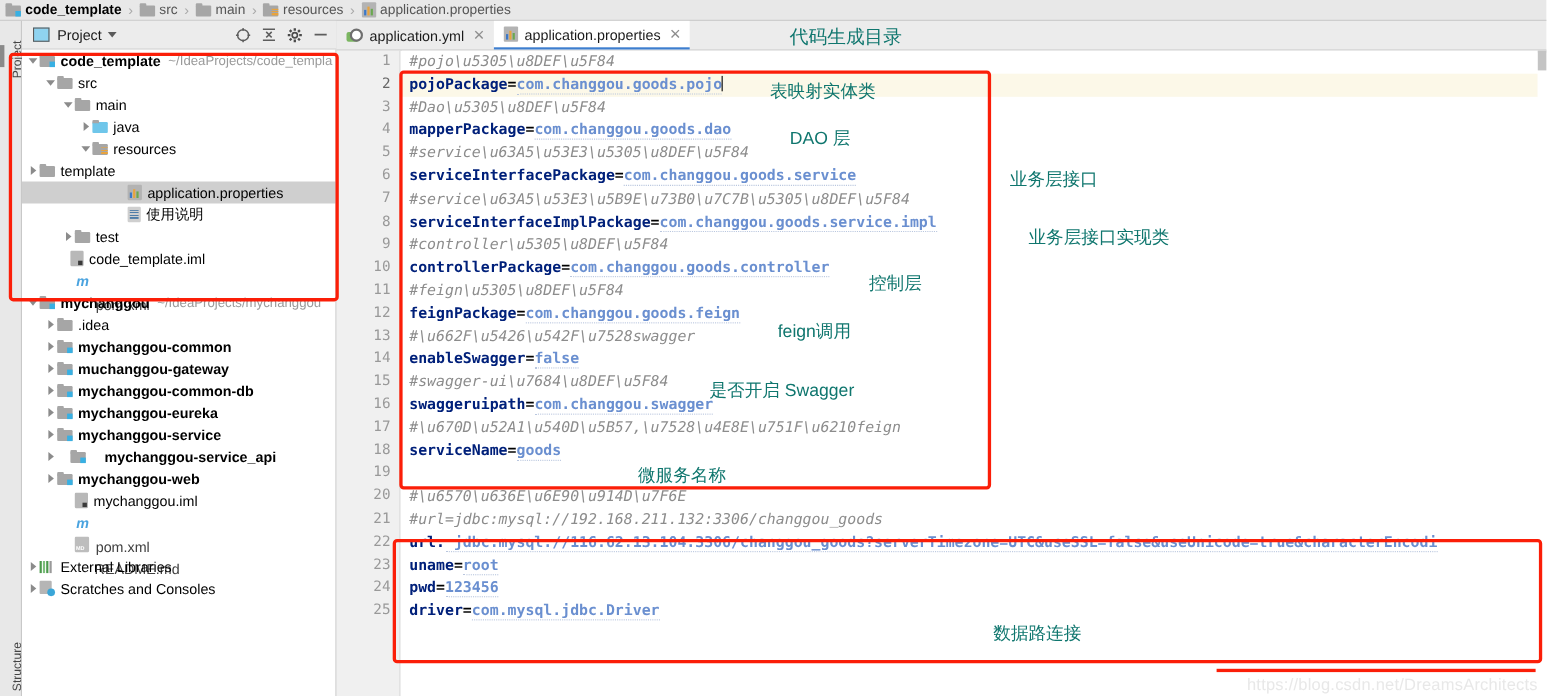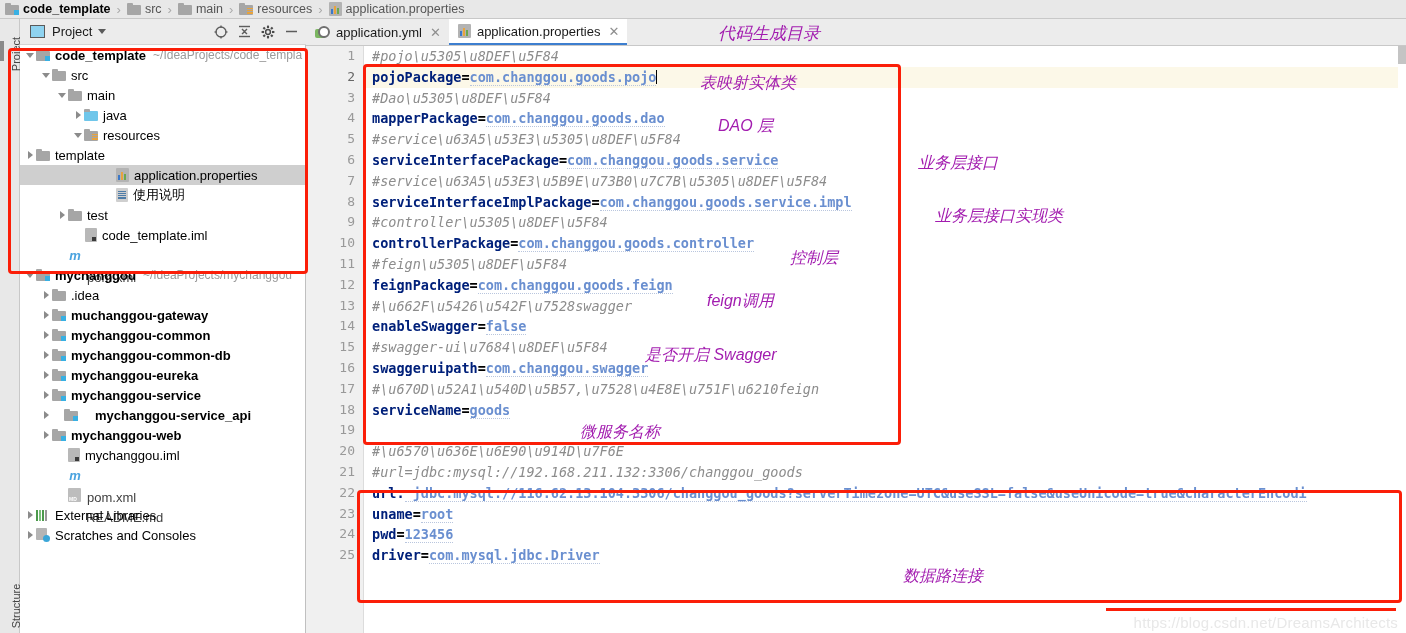--- a/index.html
+++ b/index.html
@@ -111,21 +111,21 @@
   .eq{color:#000;font-weight:bold;}
   .val{color:#6a8fd0;font-weight:bold;}
   .wavy{border-bottom:1px dotted #b9c6de;}
   .caretbar{display:inline-block;width:1px;height:14px;background:#000;vertical-align:-2px;margin-left:0px;}
 
   .vscroll{position:absolute;right:0;top:46px;width:8px;height:587px;background:#fff;}
   .vthumb{position:absolute;right:0;top:0;width:8px;height:18px;background:#c4c4c4;}
   .toprule{position:absolute;left:1398px;top:46px;width:8px;height:2px;background:#d6d6d6;}
 
   
-  .ann{position:absolute;color:#a21caf;white-space:nowrap;font-family:"Liberation Sans","DejaVu Sans",sans-serif;font-style:italic;}
+  .ann{position:absolute;color:#0f766e;white-space:nowrap;font-family:"Liberation Sans","DejaVu Sans",sans-serif;}
   .redbox{position:absolute;border:3px solid #fb1e08;border-radius:4px;box-sizing:border-box;pointer-events:none;}
   .watermark{position:absolute;right:8px;bottom:2px;color:#e8e8e8;font-size:15px;letter-spacing:.2px;}
   .botline{position:absolute;right:10px;bottom:22px;width:290px;height:3px;background:#fb1e08;}
 </style>
 </head>
 <body>
 
 <div id="app">
 
   <div class="breadcrumb" id="breadcrumb">
@@ -258,21 +258,21 @@
         <div class="row" style="padding-left: 84px;">
           <span class="arrow none"></span>
           <span class="docicon"></span>
           <span class="lbl">使用说明</span>
         </div>
         <div class="row" style="padding-left: 36px; text-align: center;">
           <span class="arrow right"></span>
           <span class="ficon"></span>
           <span class="lbl">test</span>
         </div>
-        <div class="row" style="padding-left: 53px;">
+        <div class="row" style="padding-left: 32px;">
           <span class="arrow none"></span>
           <span class="imlicon"></span>
           <span class="lbl">code_template.iml</span>
         </div>
         <div class="row" style="padding-left: 36px;">
           <span class="arrow none"></span>
           <span class="mvn">m</span>
           <span class="lbl link">pom.xml</span>
         </div>
         <div class="row" style="padding-left: 4px;">
@@ -286,28 +286,28 @@
         <div class="row" style="padding-left: 20px;">
           <span class="arrow right"></span>
           <span class="ficon"></span>
           <span class="lbl">.idea</span>
         </div>
         <div class="row" style="padding-left: 20px;">
           <span class="arrow right"></span>
           <span class="ficon">
             <i class="badge-blue"></i>
           </span>
+          <span class="lbl b">mychanggou-common</span>
+        </div>
+        <div class="row" style="padding-left: 20px;">
+          <span class="arrow right"></span>
+          <span class="ficon">
+            <i class="badge-blue"></i>
+          </span>
           <span class="lbl b">muchanggou-gateway</span>
-        </div>
-        <div class="row" style="padding-left: 20px;">
-          <span class="arrow right"></span>
-          <span class="ficon">
-            <i class="badge-blue"></i>
-          </span>
-          <span class="lbl b">mychanggou-common</span>
         </div>
         <div class="row" style="padding-left: 20px;">
           <span class="arrow right"></span>
           <span class="ficon">
             <i class="badge-blue"></i>
           </span>
           <span class="lbl b">mychanggou-common-db</span>
         </div>
         <div class="row" style="padding-left: 20px;">
           <span class="arrow right"></span>

